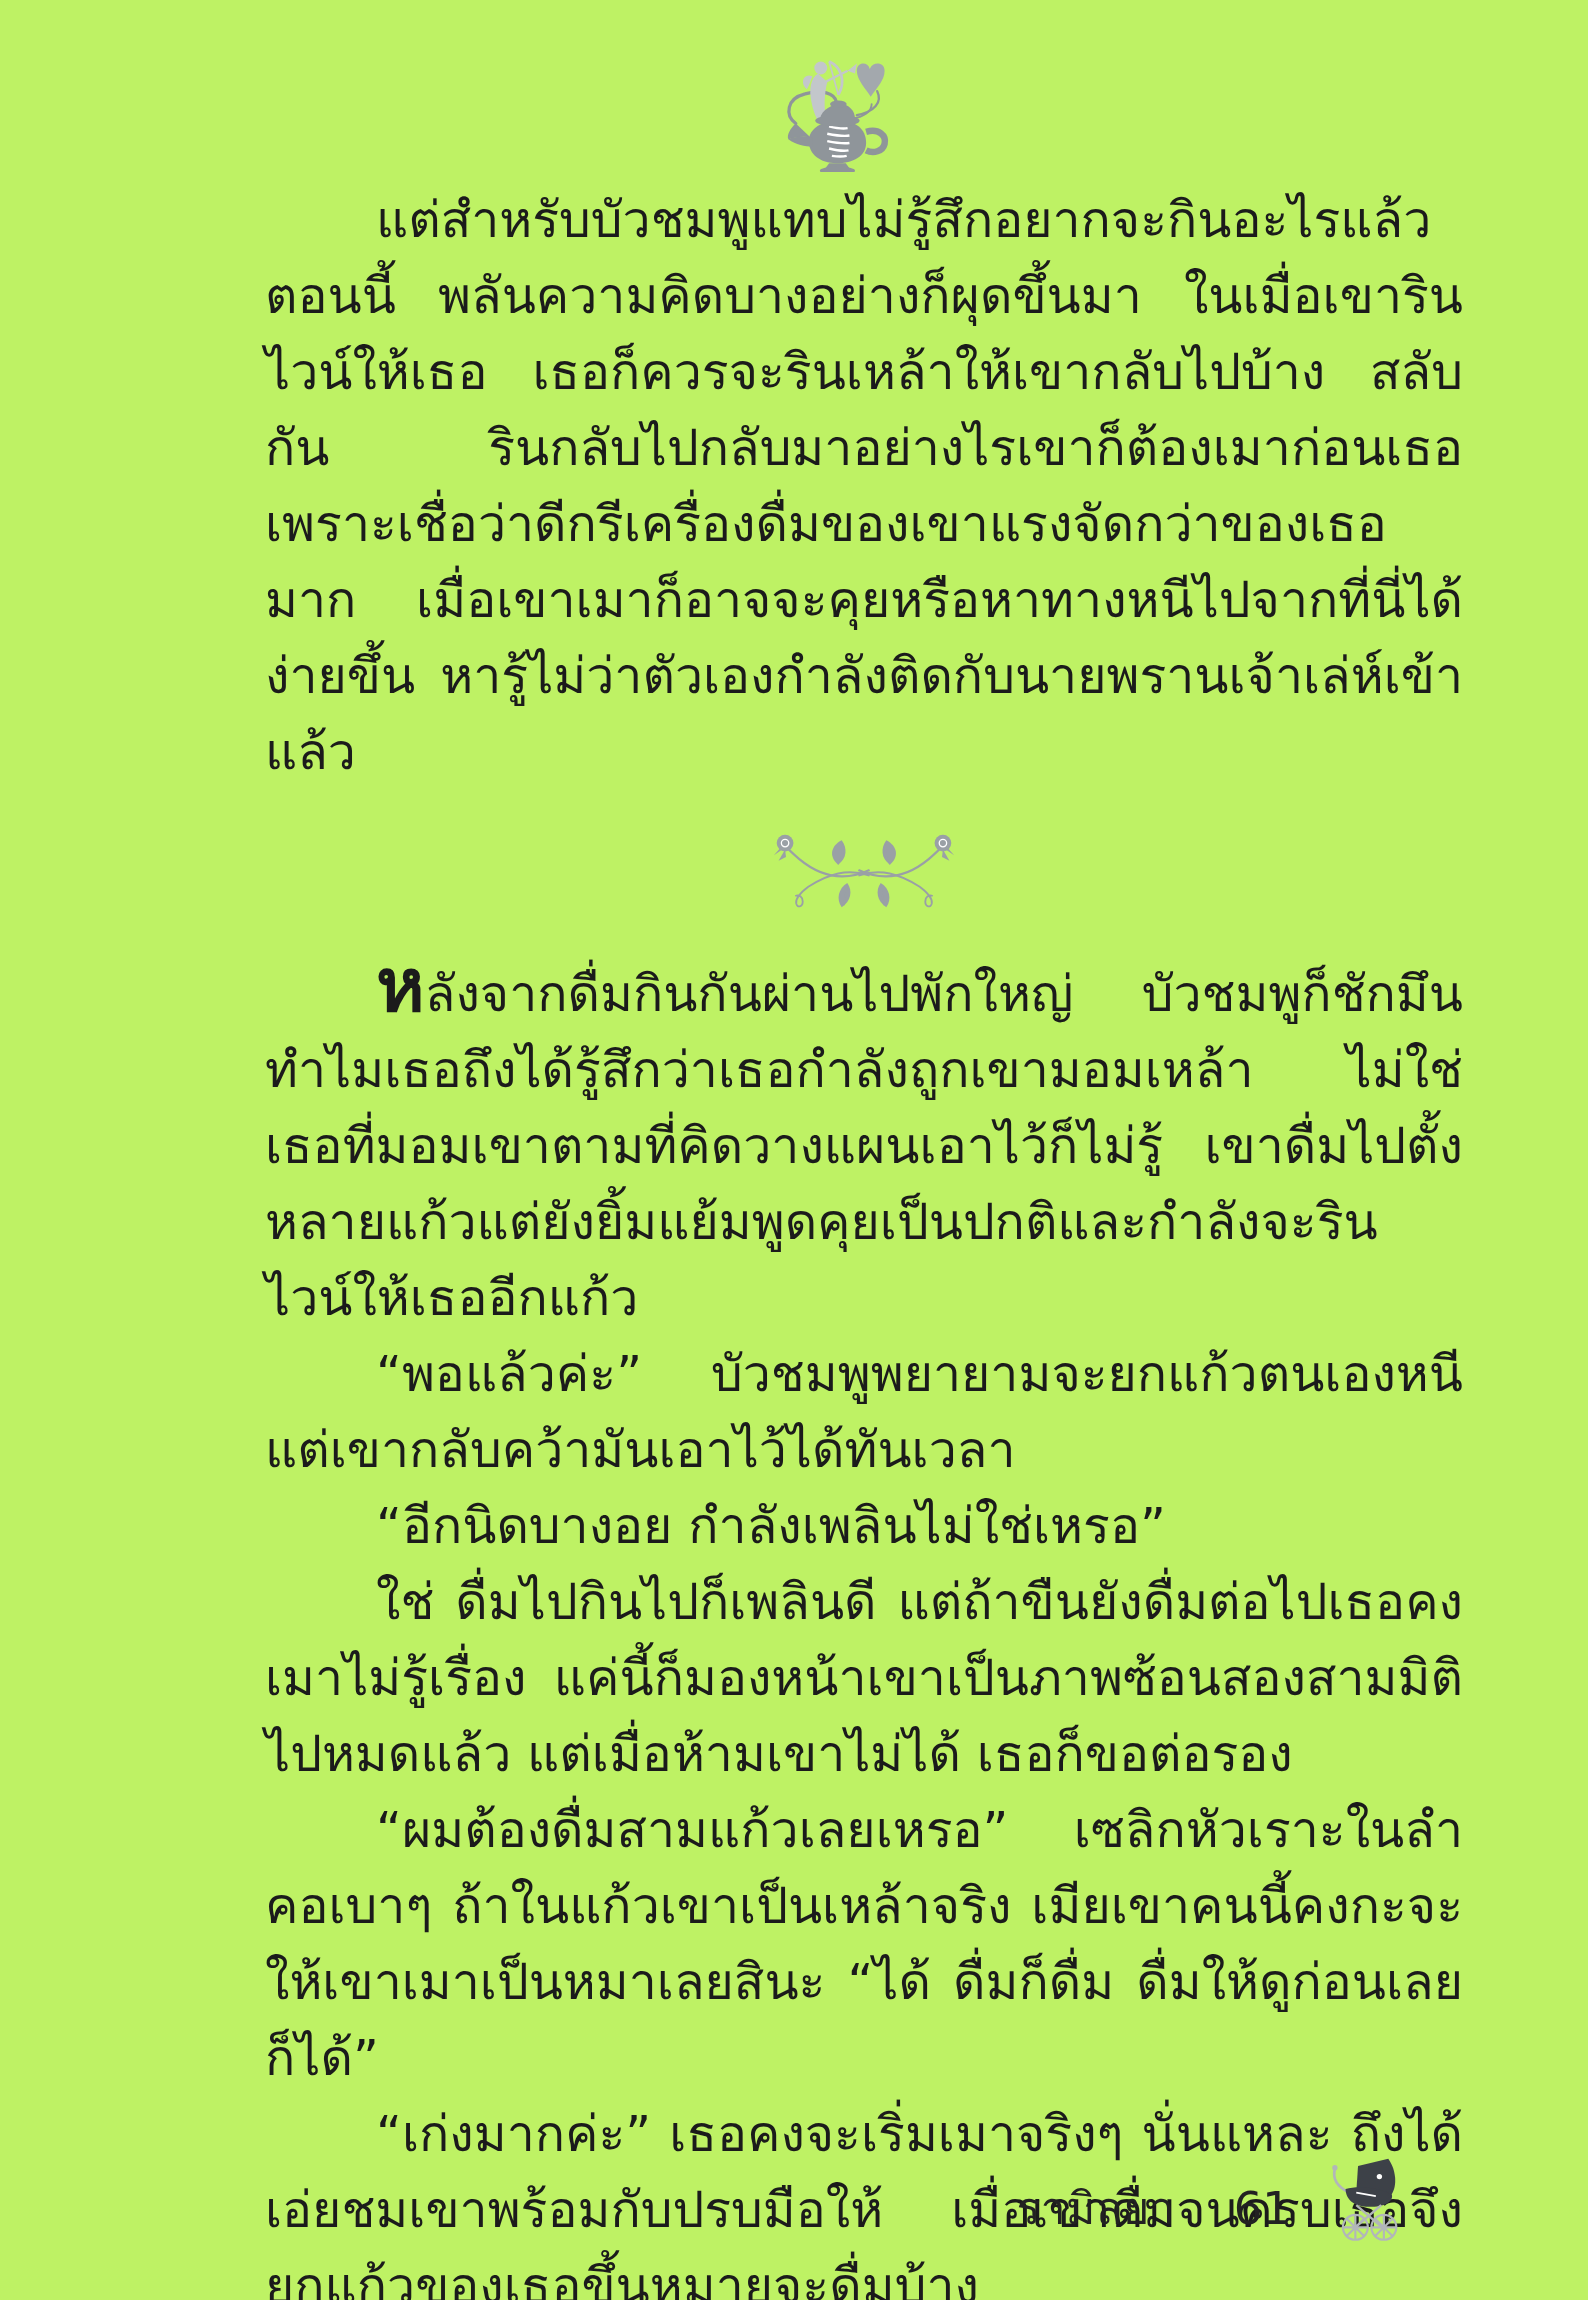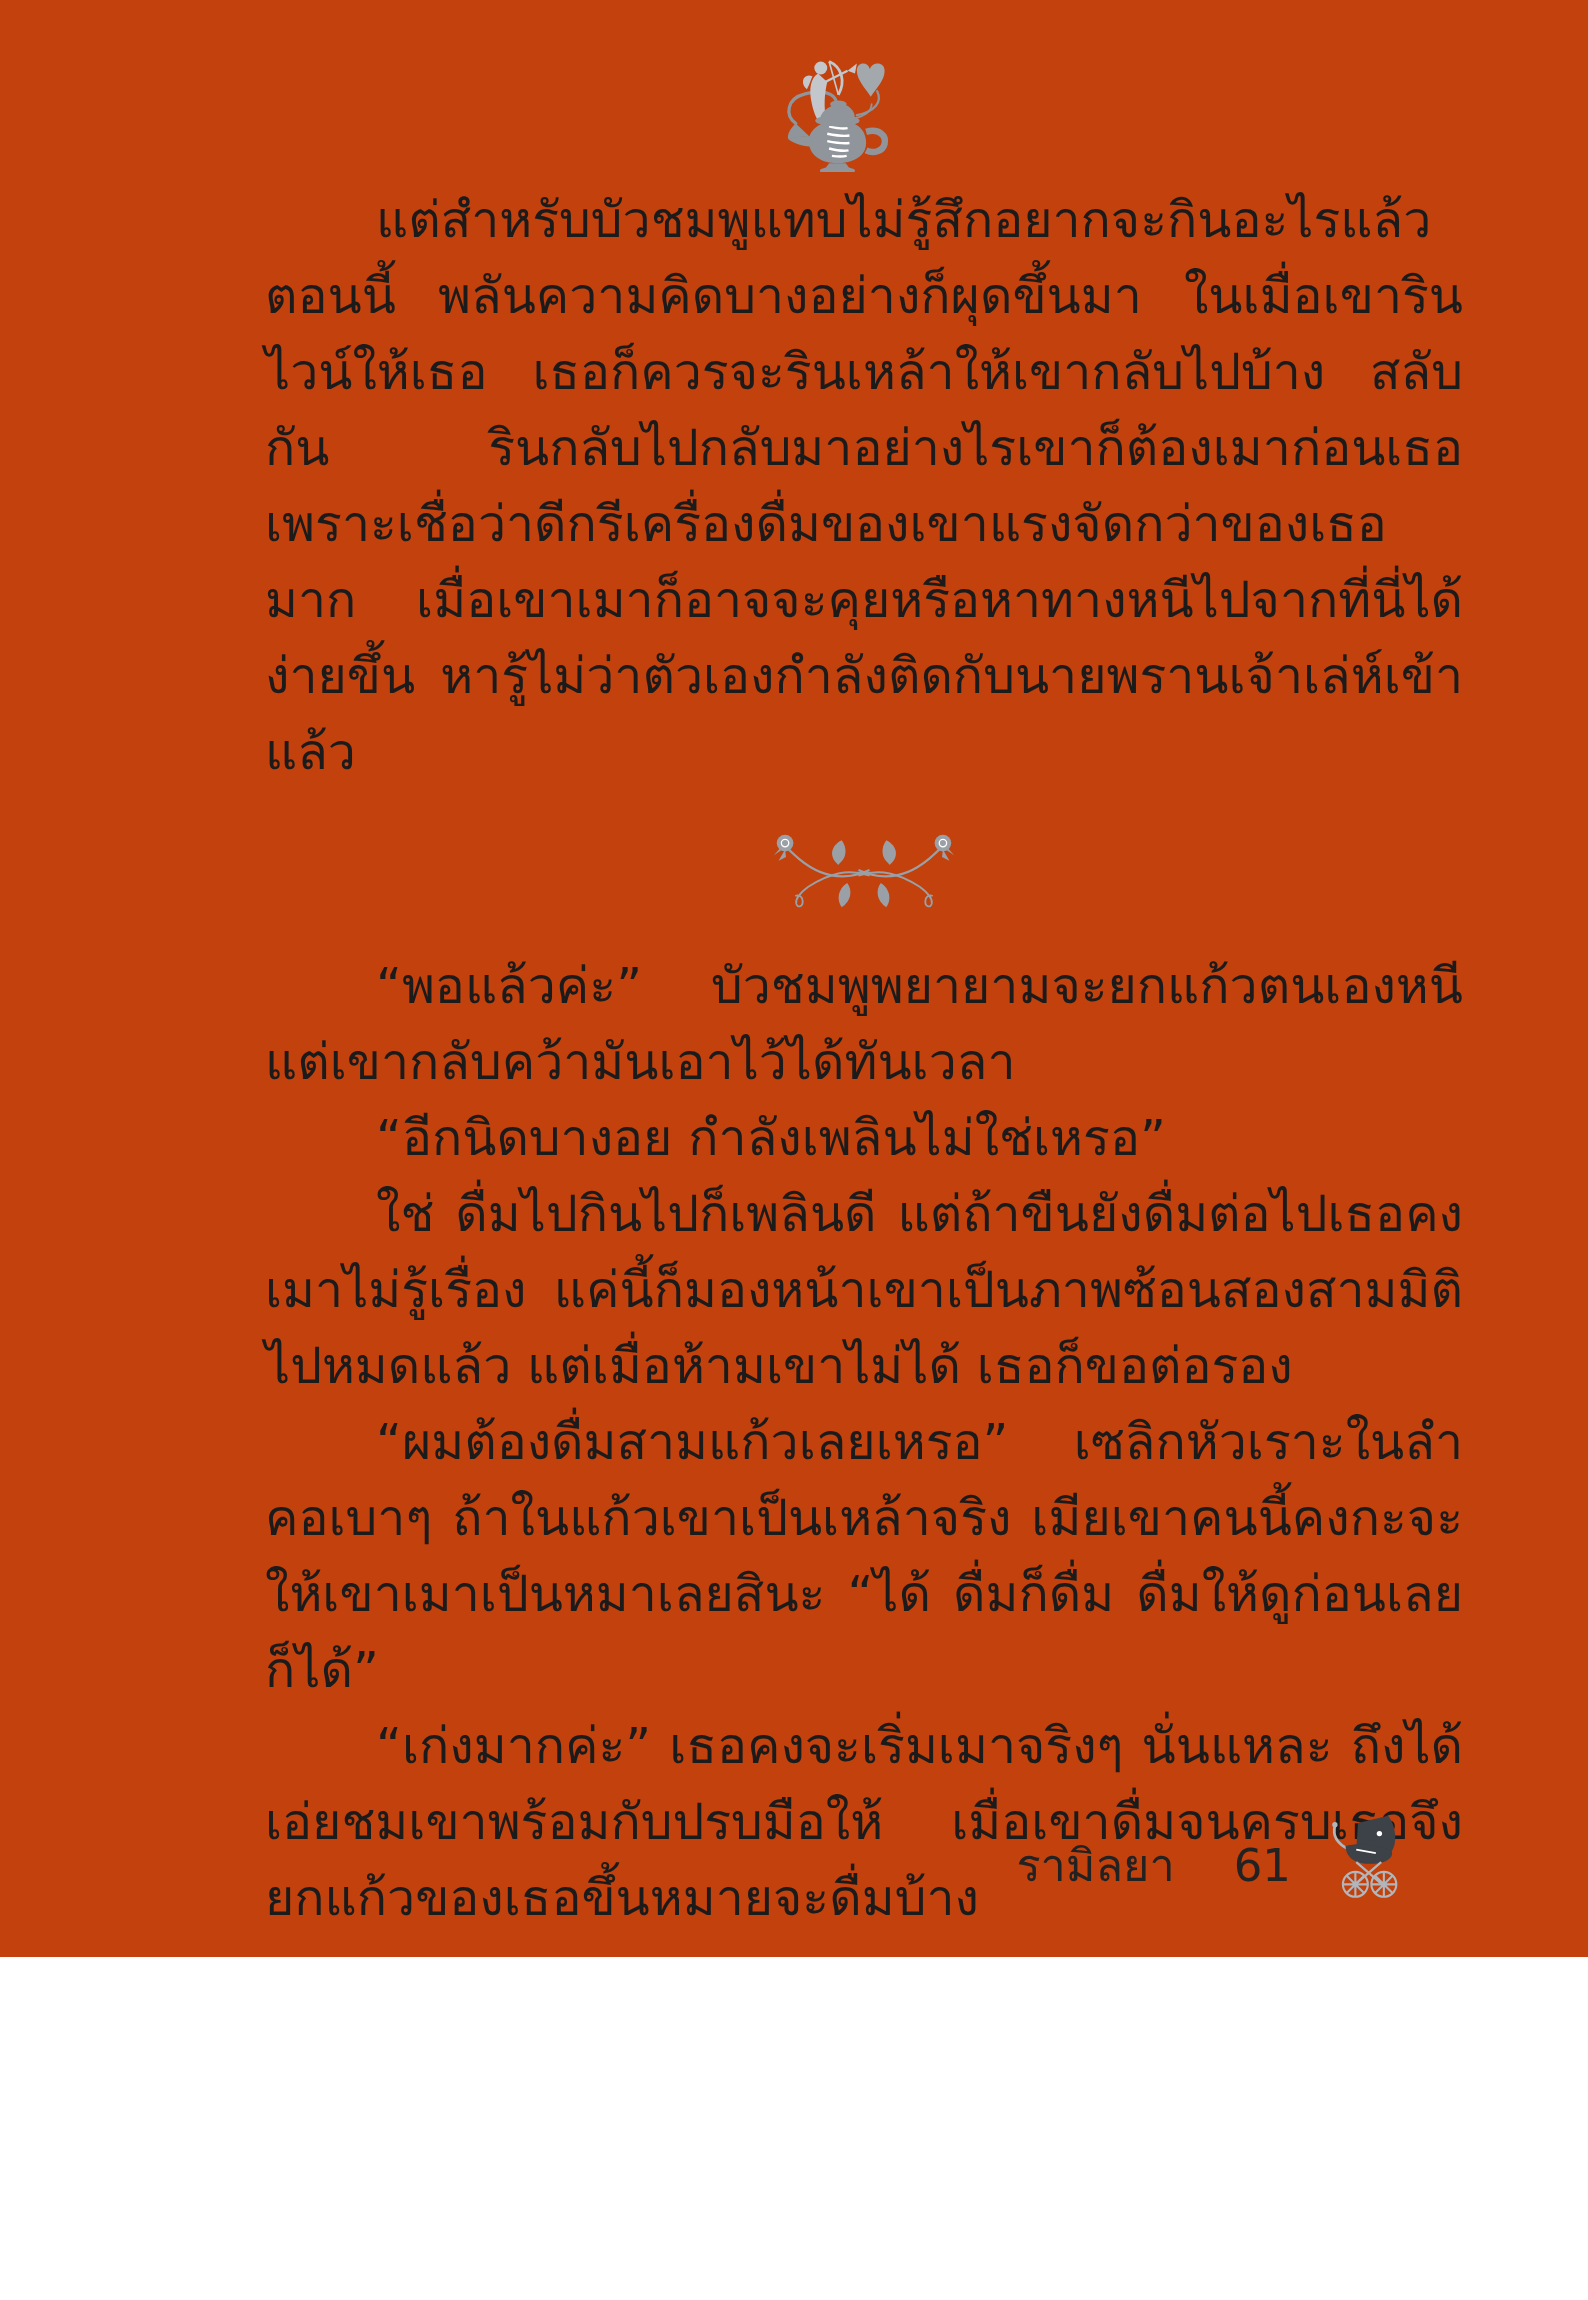--- a/index.html
+++ b/index.html
@@ -8,22 +8,22 @@
     --orn-light:#c3c7cb;
     --orn-heart:#a3a8ad;
     --vine:#9aa0a6;
     --pram-dark:#3d4148;
     --pram-light:#b2b6ba;
   }
   *{margin:0;padding:0;box-sizing:border-box;}
   html,body{background:#ffffff;}
   .page{
     position:relative;
-    width:1589px;height:1957px;
-    background:#c2410c;
+    width:1589px;height:2300px;
+    background:#bef264;
     font-family:"DejaVu Sans","Liberation Sans",sans-serif;
     color:var(--ink);
     overflow:hidden;
   }
   .header-ornament{
     position:absolute;
     left:781px;top:56px;
     width:111px;height:116px;
   }
   .content{
@@ -153,20 +153,21 @@
           </g>
           <circle cx="27" cy="15" r="4" fill="none" stroke="#ffffff" stroke-width="1.4"></circle>
           <path d="M84,38 C74,30 76,18 88,12 C94,20 94,32 84,38 Z" fill="#9aa0a6"></path>
           <path class="vine-stroke" stroke-width="1.6" d="M84,38 C90,30 90,22 88,14"></path>
           <path d="M94,58 C84,64 82,76 88,84 C98,78 100,66 94,58 Z" fill="#9aa0a6"></path>
           <path class="vine-stroke" stroke-width="1.6" d="M90,82 C92,74 93,66 94,60"></path>
         </g>
       </svg>
     </div>
 
+    <p class="para"><span class="drop">ห</span><span>ลังจากดื่มกินกันผ่านไปพักใหญ่ บัวชมพูก็ชักมึน ทำไมเธอถึงได้รู้สึกว่าเธอกำลังถูกเขามอมเหล้า ไม่ใช่เธอที่มอมเขาตามที่คิดวางแผนเอาไว้ก็ไม่รู้ เขาดื่มไปตั้งหลายแก้วแต่ยังยิ้มแย้มพูดคุยเป็นปกติและกำลังจะรินไวน์ให้เธออีกแก้ว</span></p>
 
     <p class="para">“พอแล้วค่ะ” บัวชมพูพยายามจะยกแก้วตนเองหนี แต่เขากลับคว้ามันเอาไว้ได้ทันเวลา</p>
     <p class="para">“อีกนิดบางอย กำลังเพลินไม่ใช่เหรอ”</p>
     <p class="para">ใช่ ดื่มไปกินไปก็เพลินดี แต่ถ้าขืนยังดื่มต่อไปเธอคงเมาไม่รู้เรื่อง แค่นี้ก็มองหน้าเขาเป็นภาพซ้อนสองสามมิติไปหมดแล้ว แต่เมื่อห้ามเขาไม่ได้ เธอก็ขอต่อรอง</p>
     <p class="para">“ผมต้องดื่มสามแก้วเลยเหรอ” เซลิกหัวเราะในลำคอเบาๆ ถ้าในแก้วเขาเป็นเหล้าจริง เมียเขาคนนี้คงกะจะให้เขาเมาเป็นหมาเลยสินะ “ได้ ดื่มก็ดื่ม ดื่มให้ดูก่อนเลยก็ได้”</p>
     <p class="para">“เก่งมากค่ะ” เธอคงจะเริ่มเมาจริงๆ นั่นแหละ ถึงได้เอ่ยชมเขาพร้อมกับปรบมือให้ เมื่อเขาดื่มจนครบเธอจึงยกแก้วของเธอขึ้นหมายจะดื่มบ้าง</p>
   </div>
 
   <div class="footer">
     <span class="footer-title">รามิลยา</span>

